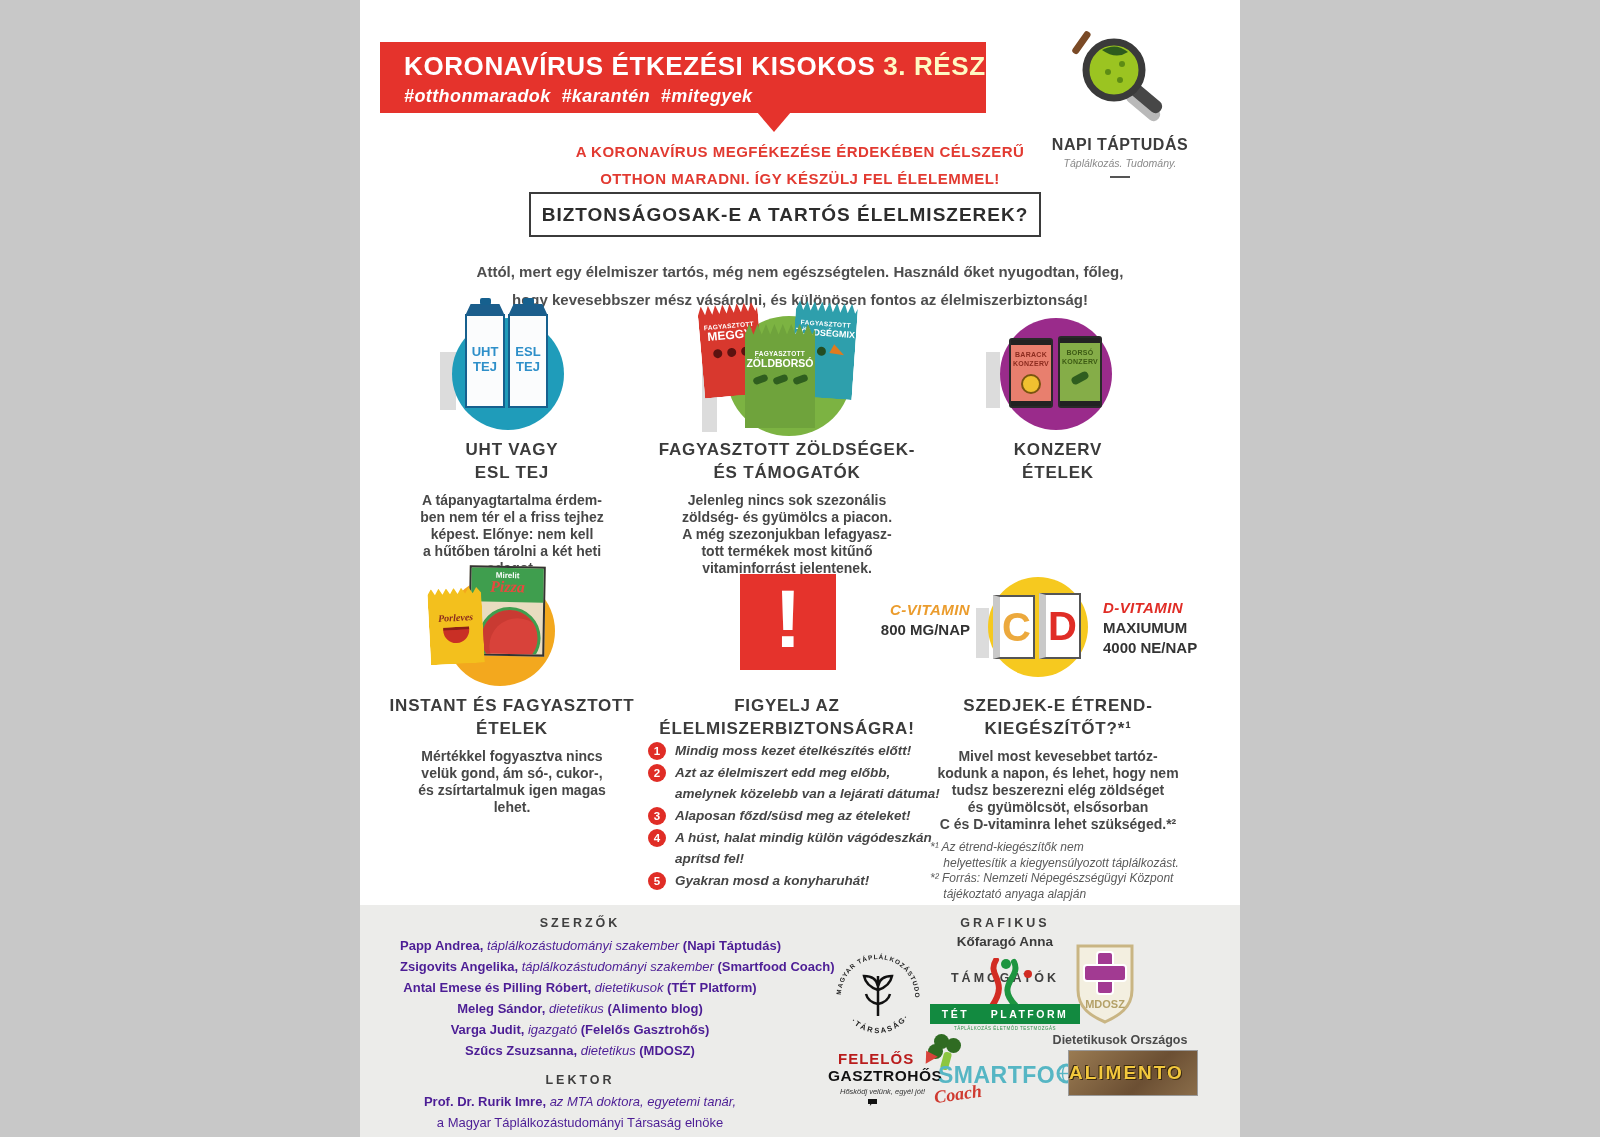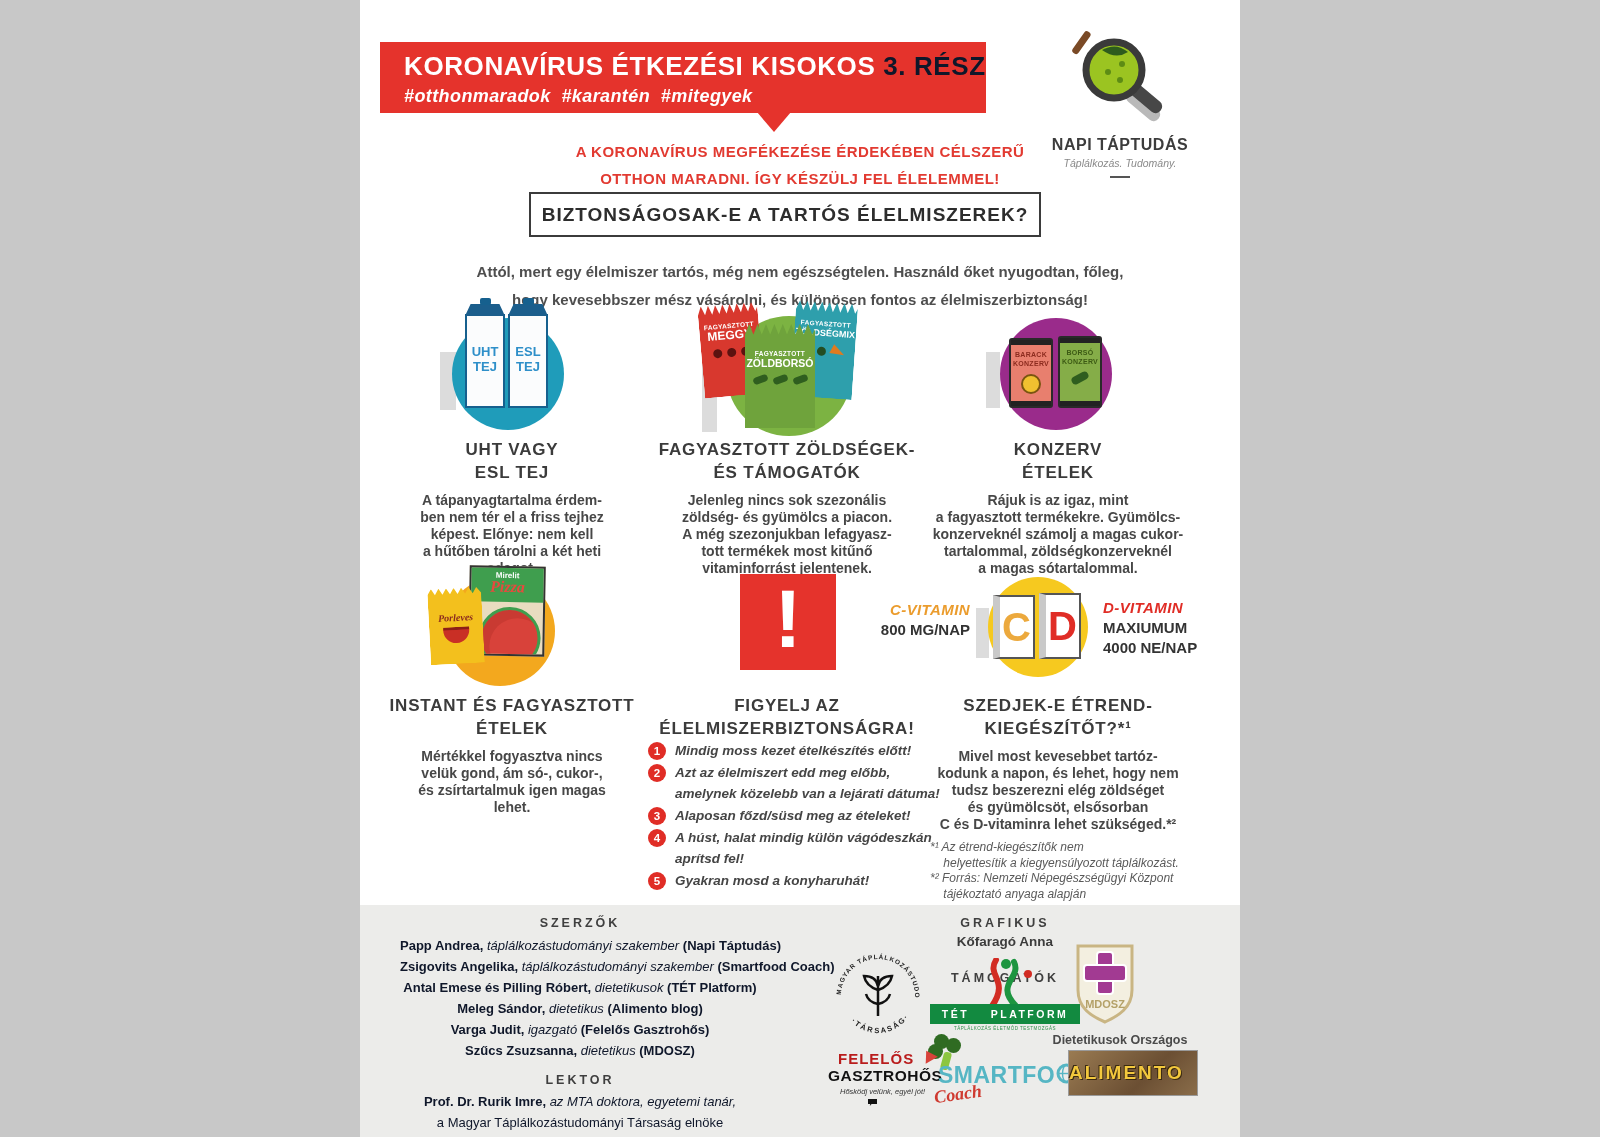--- a/index.html
+++ b/index.html
@@ -7,21 +7,21 @@
         font-family:"Liberation Sans",sans-serif;color:#3d3d3d;}
   .abs{position:absolute;}
 
   .poster{position:absolute;left:360px;top:0;width:880px;height:1137px;background:#ffffff;}
   .footer-bg{position:absolute;left:360px;top:905px;width:880px;height:232px;background:#ececea;}
 
   
   .banner{left:380px;top:42px;width:606px;height:71px;background:#e5332c;color:#fff;
           padding-left:24px;box-sizing:border-box;}
   .banner-title{margin-top:9px;font-size:26px;font-weight:bold;letter-spacing:.6px;white-space:pre;}
-  .banner-title .blk{color:#0f172a;}
+  .banner-title .blk{color:#fef9c3;}
   .banner-tags{font-size:18px;font-style:italic;font-weight:bold;margin-top:4px;white-space:pre;letter-spacing:.4px;}
   .banner-ptr{left:757px;top:112px;width:0;height:0;border-left:17px solid transparent;
               border-right:17px solid transparent;border-top:20px solid #e5332c;}
 
   .brand{left:1040px;top:28px;width:160px;text-align:center;}
   .brand-name{font-size:16px;font-weight:bold;color:#3c3c3c;letter-spacing:.5px;margin-top:4px;}
   .brand-tag{font-size:10.5px;font-style:italic;color:#8a8a8a;margin-top:3px;}
   .brand-dash{width:20px;height:2px;background:#555;margin:7px auto 0;}
 
   .lead{left:370px;top:138px;width:860px;text-align:center;color:#e23a31;font-weight:bold;
@@ -118,21 +118,21 @@
              font-size:11.5px;font-weight:bold;display:flex;align-items:center;justify-content:center;
              margin-top:2px;}
   .safety-text{font-size:13.5px;font-weight:bold;color:#454545;line-height:21px;white-space:pre;font-style:italic;}
 
   .footnotes{left:930px;top:840px;width:300px;font-size:12px;font-style:italic;color:#5a5a5a;
              line-height:15.5px;white-space:pre;}
 
   
   .flabel{font-size:12.5px;font-weight:bold;letter-spacing:3px;color:#3f3f3f;text-align:center;}
   .authors{left:400px;top:916px;width:360px;text-align:center;}
-  .author-line{font-size:13px;color:#0f172a;line-height:21px;white-space:nowrap;}
+  .author-line{font-size:13px;color:#4c1d95;line-height:21px;white-space:nowrap;}
   .author-line .an,.author-line .ao{font-weight:bold;}
   .author-line .ar{font-style:italic;}
   .lektor{margin-top:12px;}
   .gblock{left:925px;top:916px;width:160px;text-align:center;}
   .gname{font-size:13.5px;font-weight:bold;margin-top:4px;color:#3c3c3c;}
   .tet{left:930px;top:982px;width:150px;text-align:center;}
   .tet-bar{position:relative;margin-top:22px;background:#128a40;color:#fff;font-size:10.5px;
            font-weight:bold;letter-spacing:2.5px;padding:4px 0;white-space:pre;}
   .tet-sub{font-size:4.5px;color:#2f8f4a;letter-spacing:.5px;margin-top:2px;}
   .tet-fig{position:absolute;left:46px;top:-24px;}
@@ -271,25 +271,20 @@
   <div class="abs card-body" style="left:372px;top:492px;">A tápanyagtartalma érdem-
 ben nem tér el a friss tejhez
 képest. Előnye: nem kell
 a hűtőben tárolni a két heti
 adagot.</div>
   <div class="abs card-body" style="left:647px;top:492px;">Jelenleg nincs sok szezonális
 zöldség- és gyümölcs a piacon.
 A még szezonjukban lefagyasz-
 tott termékek most kitűnő
 vitaminforrást jelentenek.</div>
-  <div class="abs card-body" style="left:918px;top:492px;">Rájuk is az igaz, mint
-a fagyasztott termékekre. Gyümölcs-
-konzerveknél számolj a magas cukor-
-tartalommal, zöldségkonzerveknél
-a magas sótartalommal.</div>
 
   <div class="abs circ" id="c-instant">
     <div class="porbag">
       <div class="por-label">Porleves</div>
       <div class="bowl"></div>
     </div>
     <div class="pbox">
       <div class="pbox-top">
         <div class="pbox-brand">Mirelit</div>
         <div class="pbox-name">Pizza</div>

